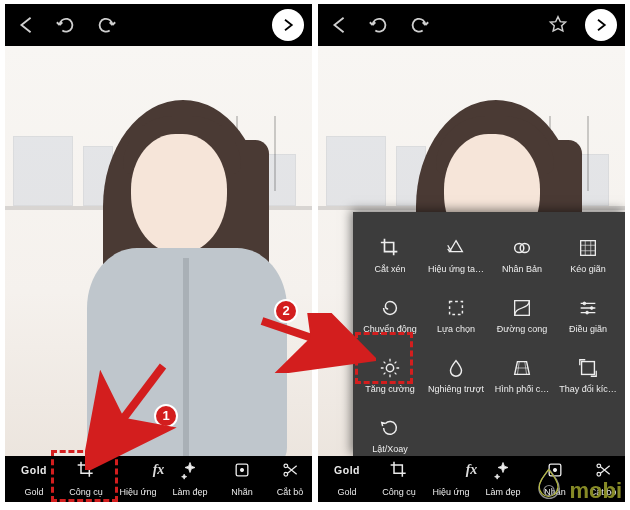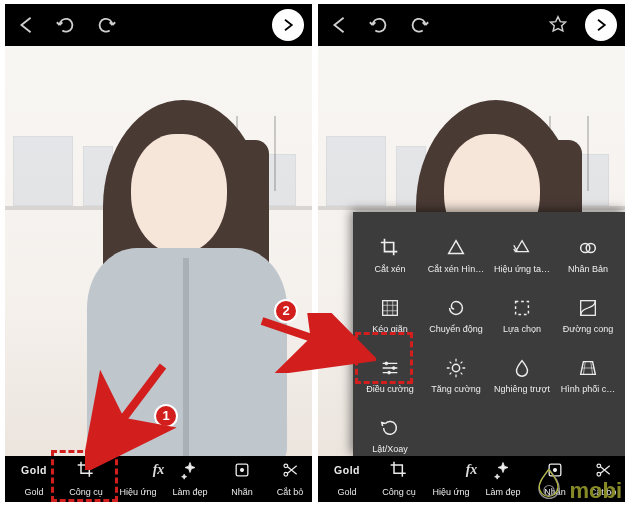--- a/index.html
+++ b/index.html
@@ -295,28 +295,20 @@
             <span class="gi">
               <svg width="24" height="22" viewBox="0 0 24 24">
                 <use href="#i-crop"></use>
               </svg>
             </span>
             <span>Cắt xén</span>
           </div>
         <div class="gcell">
             <span class="gi">
               <svg width="24" height="22" viewBox="0 0 24 24">
-                <use href="#i-shape"></use>
-              </svg>
-            </span>
-            <span>Cắt xén Hìn…</span>
-          </div>
-        <div class="gcell">
-            <span class="gi">
-              <svg width="24" height="22" viewBox="0 0 24 24">
                 <use href="#i-motion"></use>
               </svg>
             </span>
             <span>Hiệu ứng ta…</span>
           </div>
 
         <div class="gcell">
             <span class="gi">
               <svg width="24" height="22" viewBox="0 0 24 24">
                 <use href="#i-clone"></use>
@@ -356,21 +348,21 @@
               </svg>
             </span>
             <span>Đường cong</span>
           </div>
         <div class="gcell">
             <span class="gi">
               <svg width="24" height="22" viewBox="0 0 24 24">
                 <use href="#i-sliders"></use>
               </svg>
             </span>
-            <span>Điều cường</span>
+            <span>Điều giãn</span>
           </div>
         <div class="gcell">
             <span class="gi">
               <svg width="24" height="22" viewBox="0 0 24 24">
                 <use href="#i-sun"></use>
               </svg>
             </span>
             <span>Tăng cường</span>
           </div>
 
@@ -382,20 +374,28 @@
             </span>
             <span>Nghiêng trượt</span>
           </div>
         <div class="gcell">
             <span class="gi">
               <svg width="24" height="22" viewBox="0 0 24 24">
                 <use href="#i-persp"></use>
               </svg>
             </span>
             <span>Hình phối c…</span>
+          </div>
+        <div class="gcell">
+            <span class="gi">
+              <svg width="24" height="22" viewBox="0 0 24 24">
+                <use href="#i-resize"></use>
+              </svg>
+            </span>
+            <span>Thay đổi kíc…</span>
           </div>
         <div class="gcell">
             <span class="gi">
               <svg width="24" height="22" viewBox="0 0 24 24">
                 <use href="#i-rotate"></use>
               </svg>
             </span>
             <span>Lật/Xoay</span>
           </div>
       </div>

